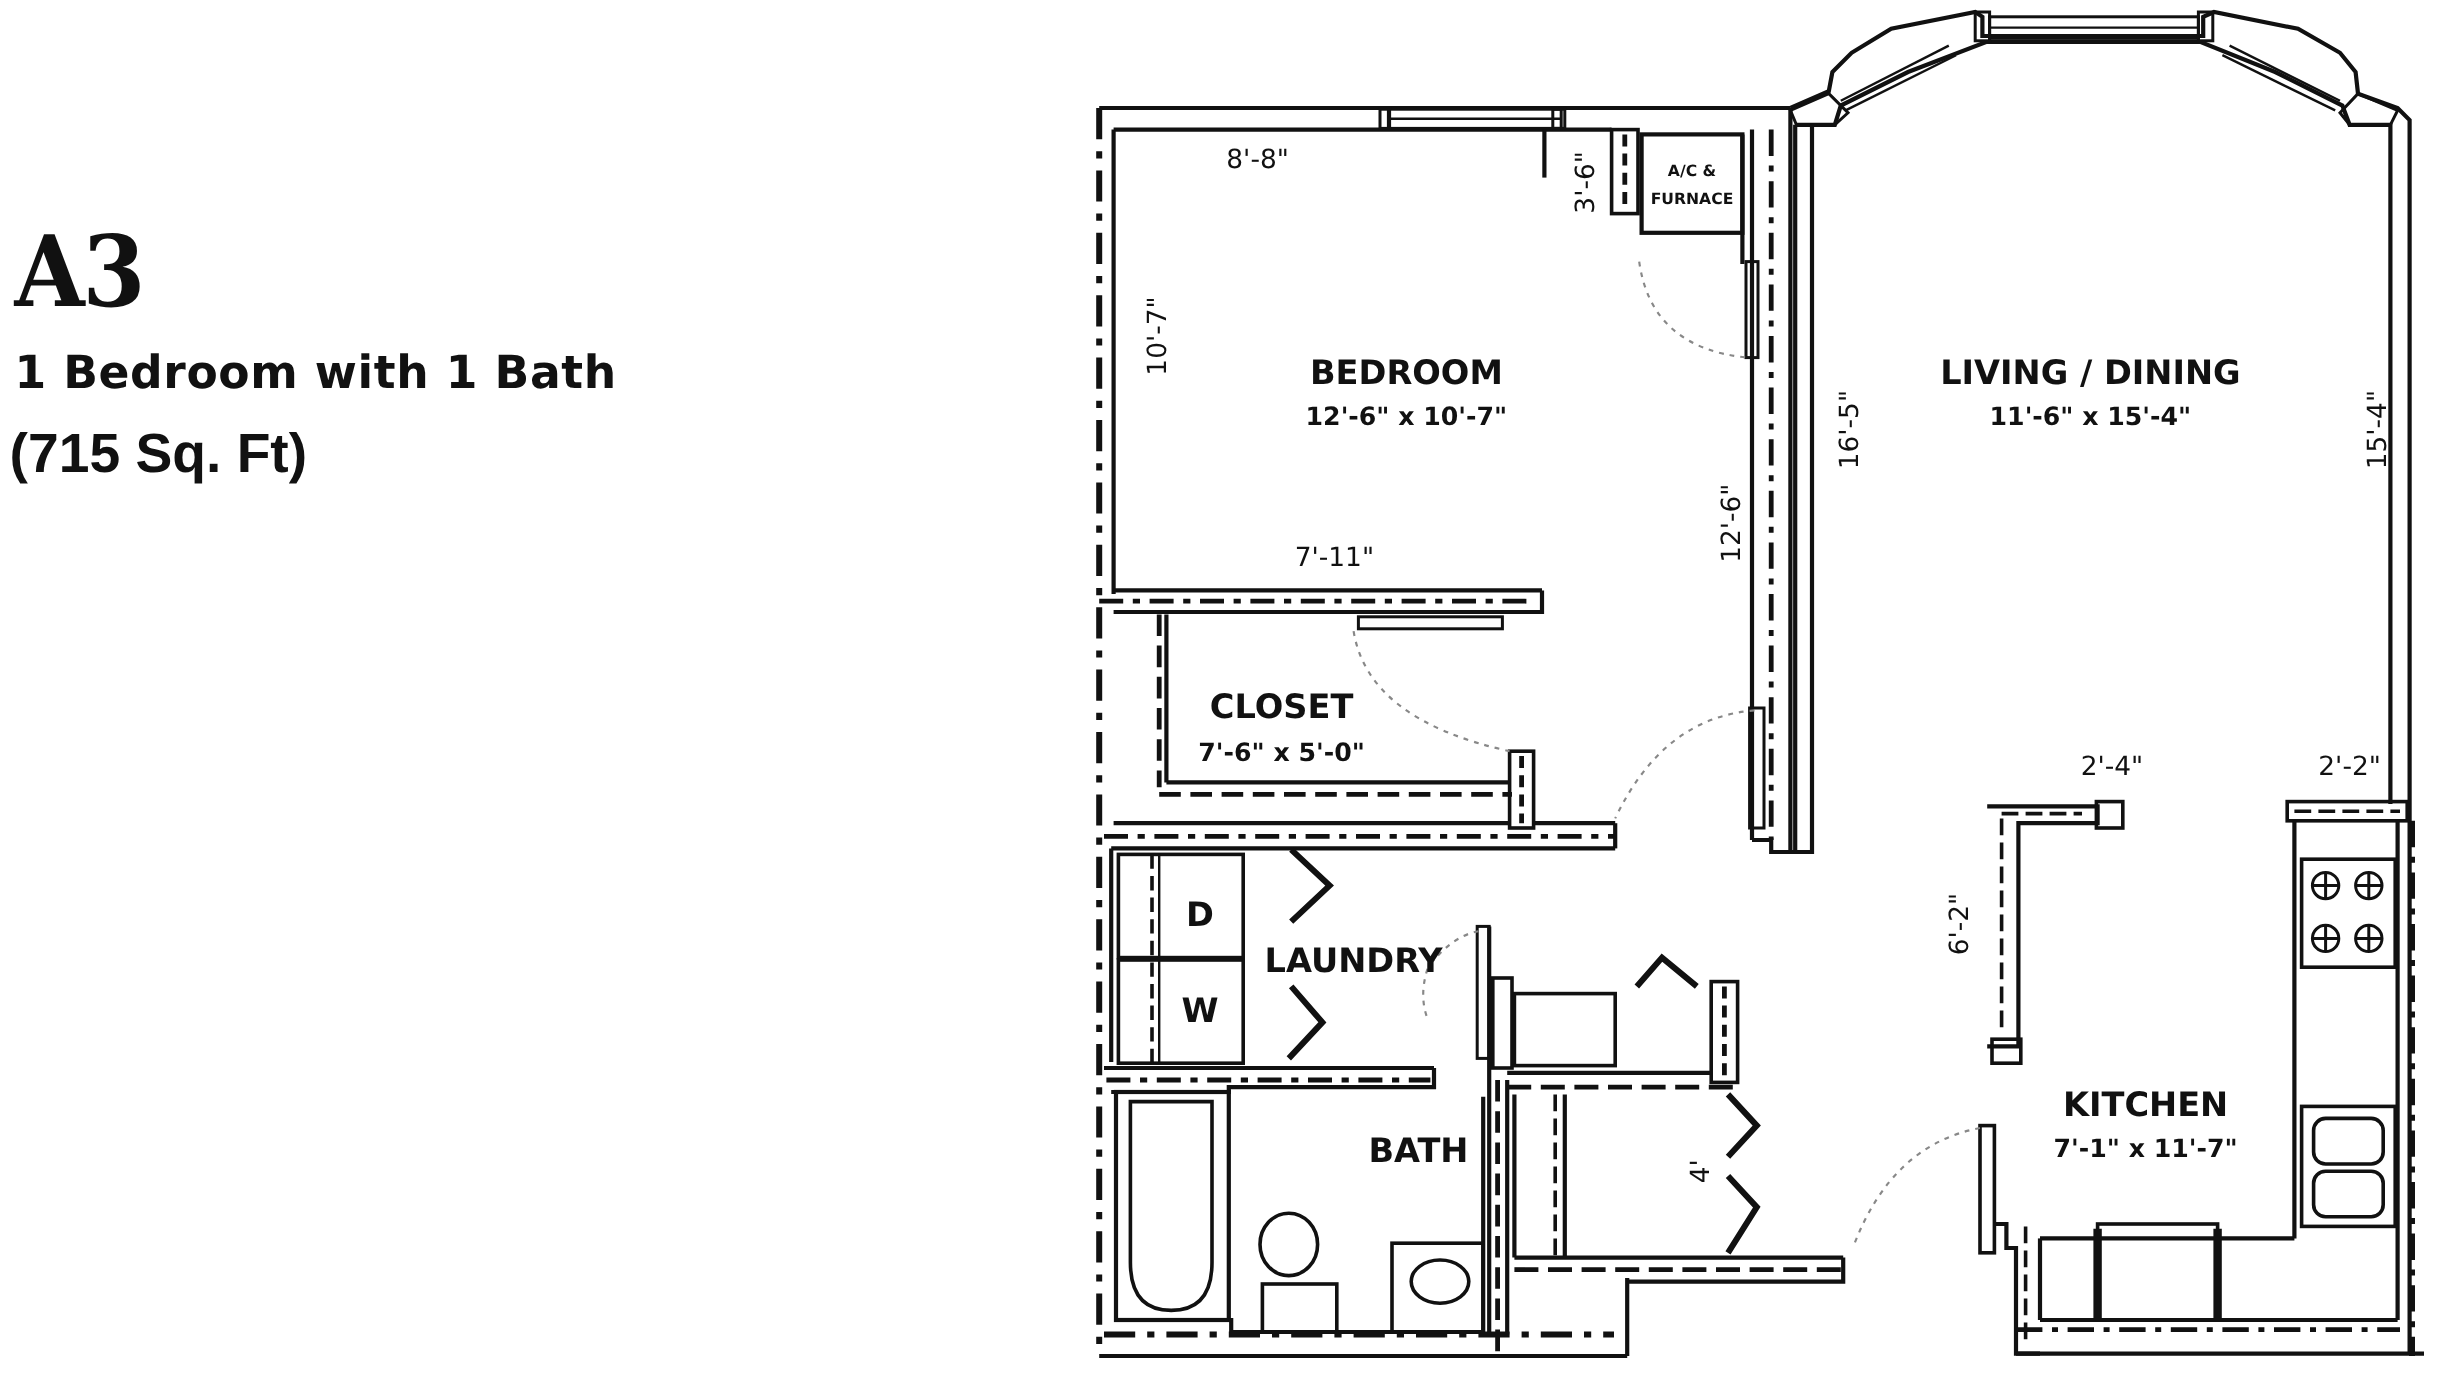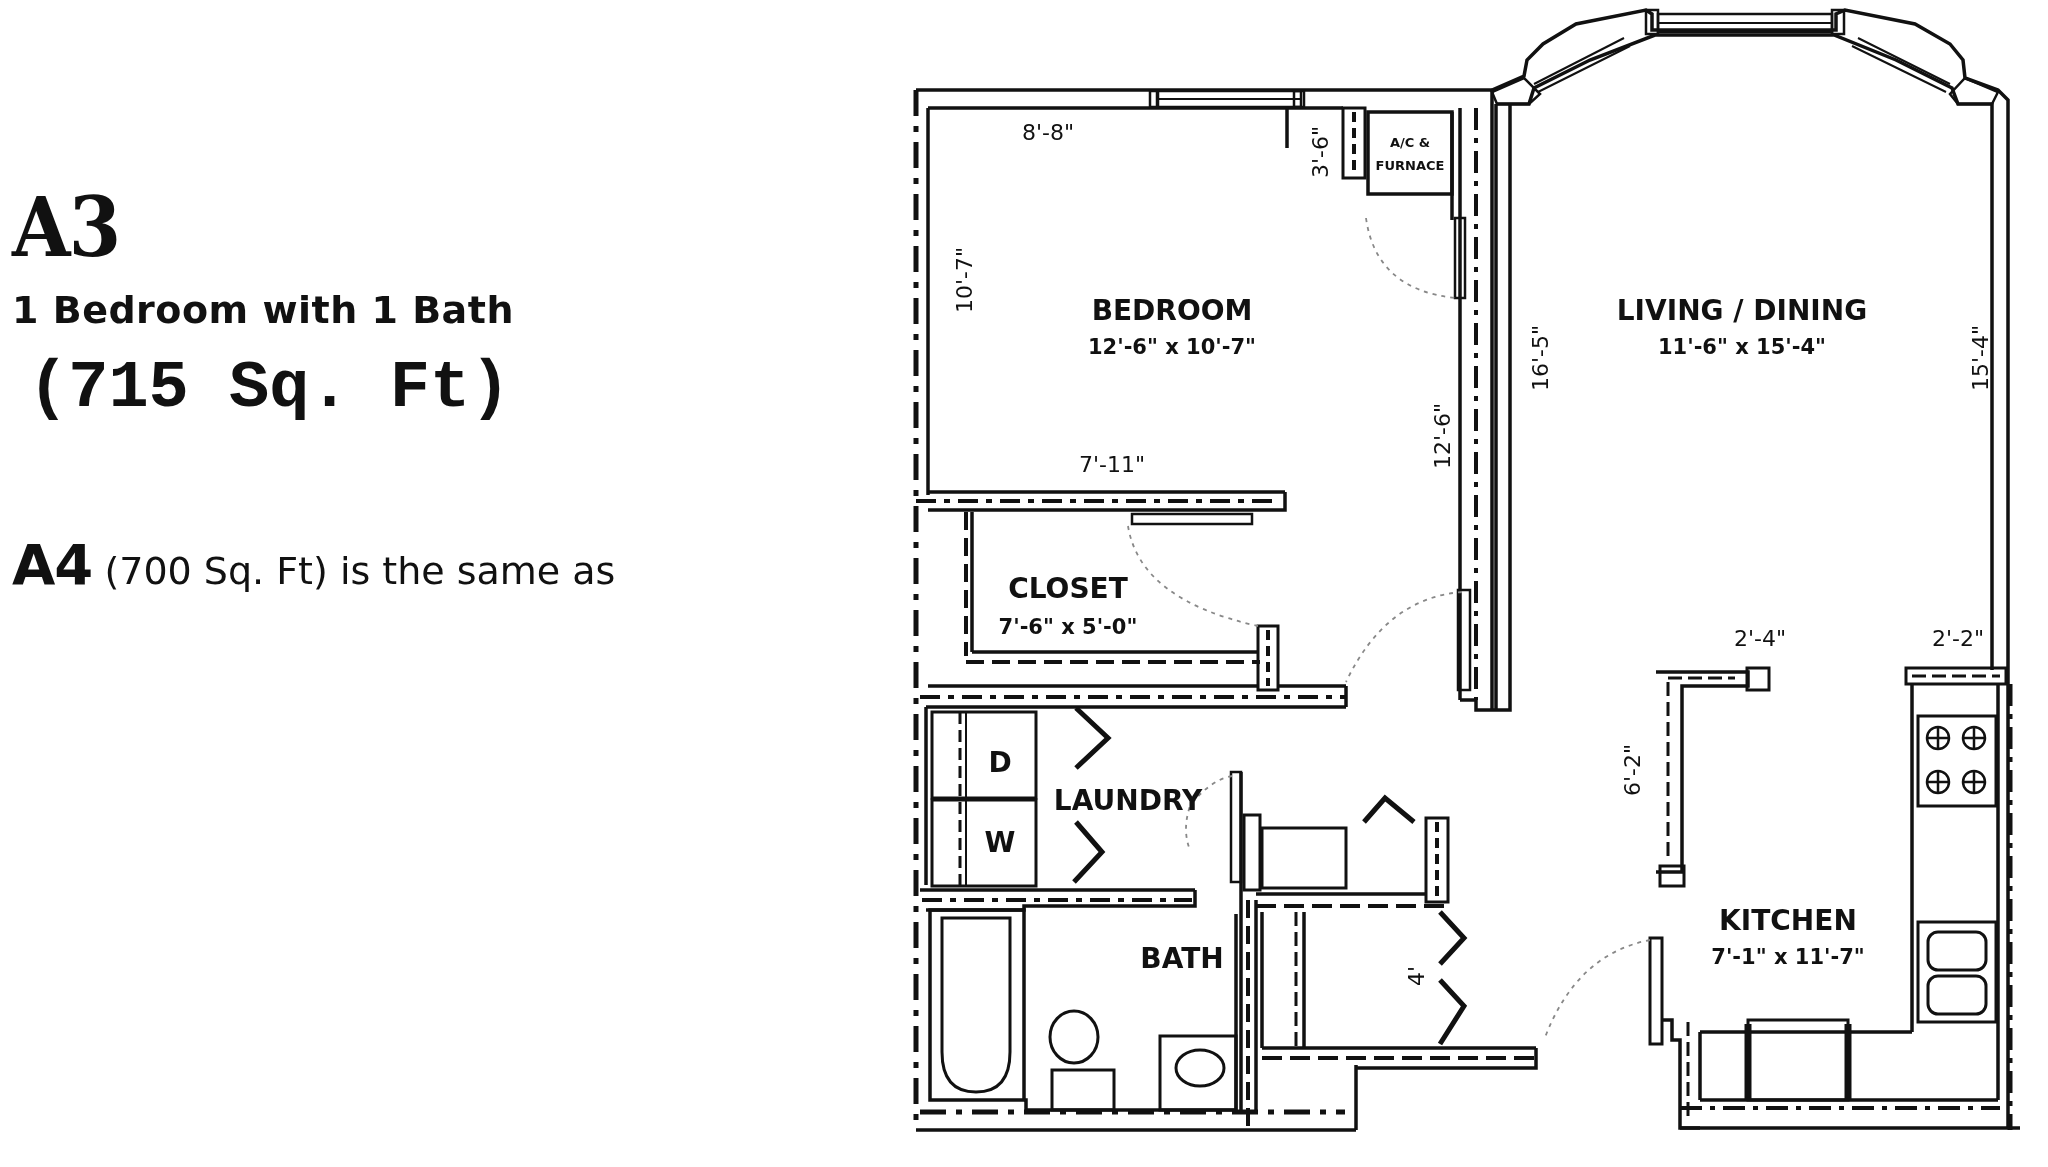--- a/index.html
+++ b/index.html
@@ -1,38 +1,37 @@
 <!DOCTYPE html>
 <html><head>
   <meta charset="utf-8">
   <style>
     html, body { margin: 0; padding: 0; background: #ffffff; }
     body { width: 2048px; height: 1167px; position: relative; overflow: hidden; font-family: "DejaVu Sans", sans-serif; color: #111; }
     .unit-code { position: absolute; left: 12px; top: 186px; font-family: "DejaVu Serif", serif; font-weight: bold; font-size: 82px; letter-spacing: -2px; line-height: 1; transform: scaleX(0.92); transform-origin: left; }
     .unit-type { position: absolute; left: 12px; top: 290px; font-family: "DejaVu Sans", sans-serif; font-weight: bold; font-size: 38px; line-height: 1.1; letter-spacing: 0.5px; }
-    .unit-sqft { position: absolute; left: 28px; top: 352px; font-family: Liberation Mono, monospace; font-weight: bold; font-size: 67px; line-height: 1.1; }
+    .unit-sqft { position: absolute; left: 8px; top: 352px; font-family: Liberation Sans, sans-serif; font-weight: bold; font-size: 46px; line-height: 1.1; }
     .alt-block { position: absolute; left: 12px; top: 535px; width: 800px; font-family: "DejaVu Sans", sans-serif; font-size: 38px; line-height: 59px; }
     .alt-code { font-weight: bold; font-size: 56px; letter-spacing: -1px; }
     .plan { position: absolute; left: 0; top: 0; width: 2048px; height: 1167px; }
     .plan text { font-family: "DejaVu Sans", sans-serif; fill: #111; }
     .room-name { font-weight: bold; font-size: 28px; }
     .room-dim { font-weight: bold; font-size: 21px; }
     .dim { font-size: 22px; }
     .small { font-weight: bold; font-size: 13px; }
     .appl { font-weight: bold; font-size: 28px; }
   </style>
 </head>
 <body>
 
 <div class="unit-code">A3</div>
 <div class="unit-type">1 Bedroom with 1 Bath</div>
 <div class="unit-sqft">(715 Sq. Ft)</div>
 
 <div class="alt-block">
-  <div><span class="alt-code">A4</span><span> (700 Sq. Ft) is the same as</span></div>
 </div>
 
 <svg class="plan" viewBox="0 0 2048 1167" xmlns="http://www.w3.org/2000/svg">
   <g fill="none" stroke="#111" stroke-width="3.5" stroke-linejoin="miter">
 
     <g>
 
       <line x1="916" y1="90" x2="1492" y2="90"></line>
       <line x1="928" y1="108" x2="1343" y2="108"></line>
 

